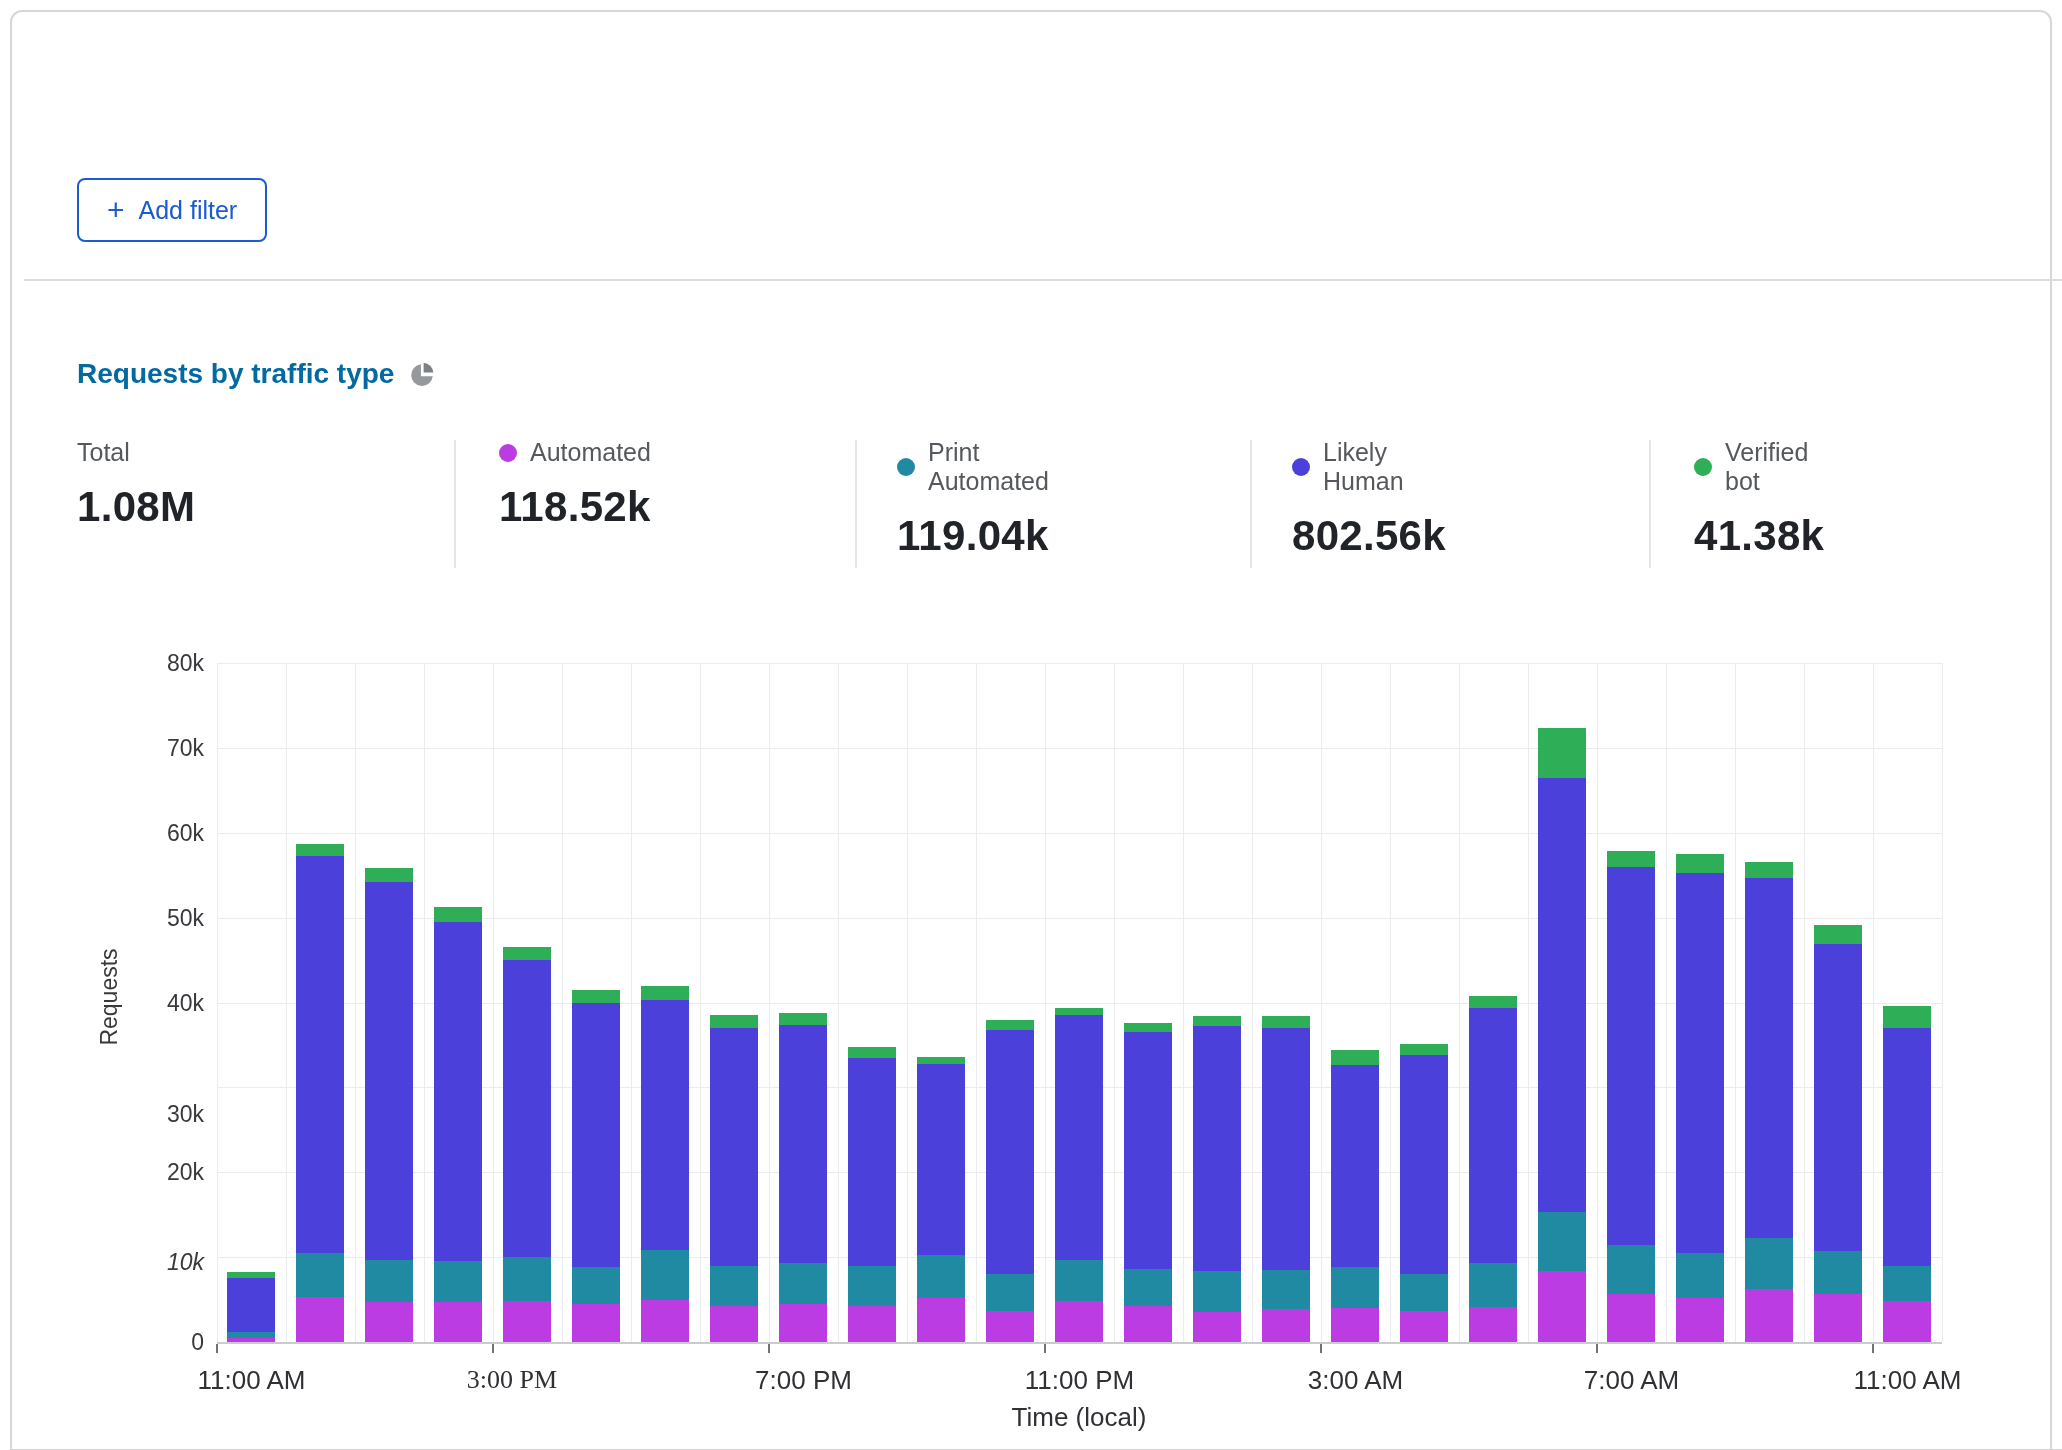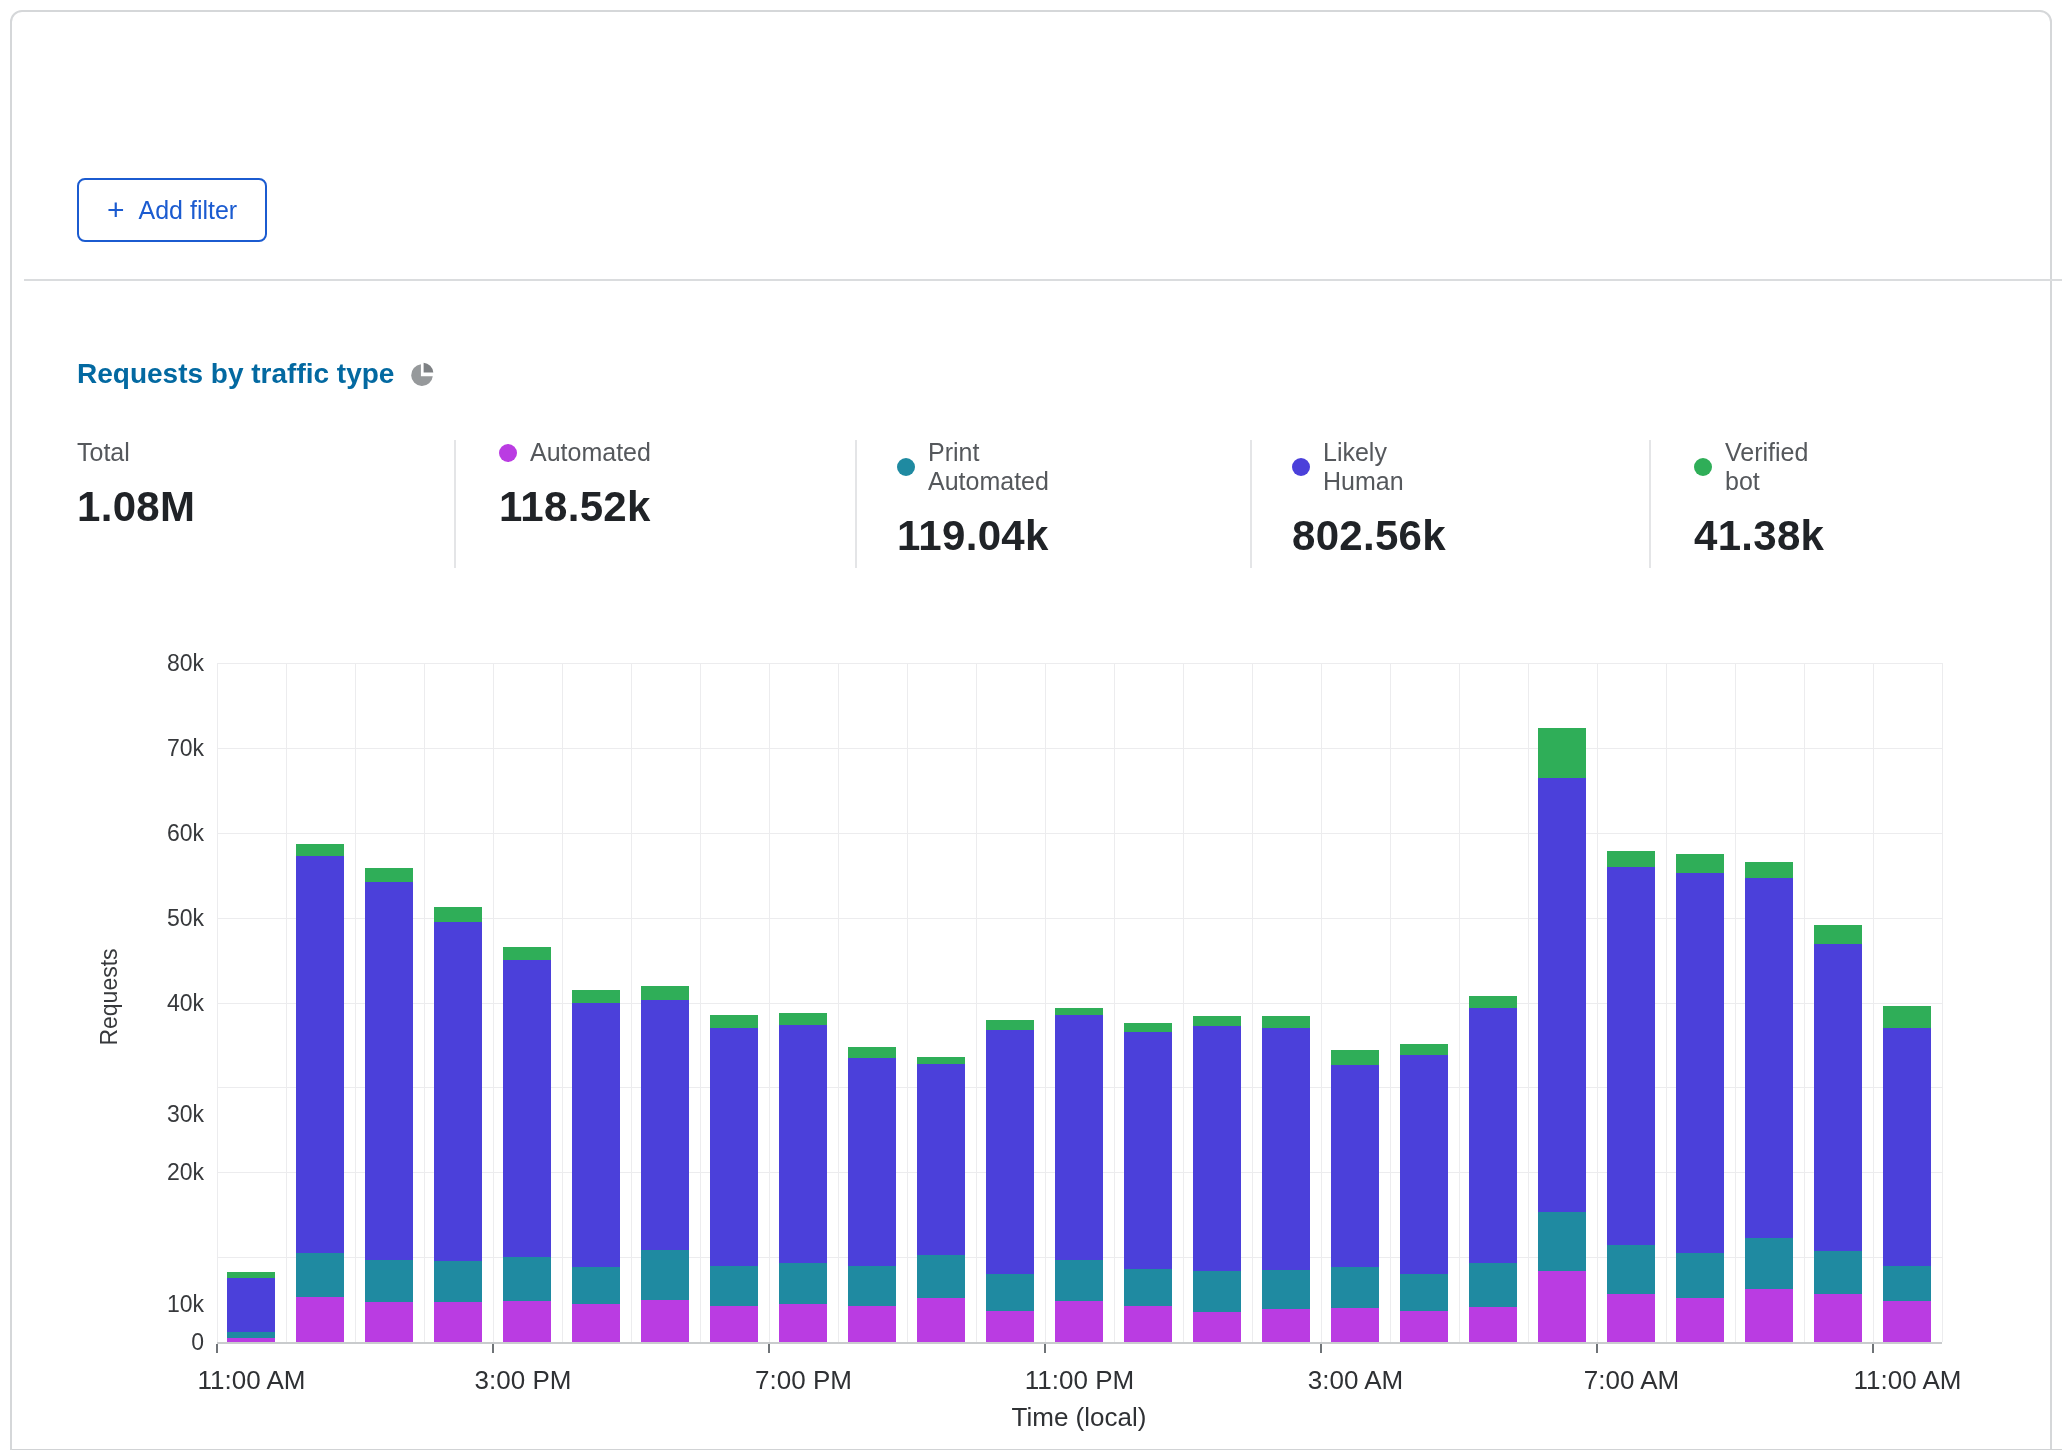--- a/index.html
+++ b/index.html
@@ -135,21 +135,21 @@
 
     <div class="y-axis-title">Requests</div>
     <div id="yticks">
         <div class="ytick" style="top: 637px;">80k</div>
         <div class="ytick" style="top: 721.875px;">70k</div>
         <div class="ytick" style="top: 806.75px;">60k</div>
         <div class="ytick" style="top: 891.625px;">50k</div>
         <div class="ytick" style="top: 976.5px;">40k</div>
         <div class="ytick" style="top: 1088px;">30k</div>
         <div class="ytick" style="top: 1146.25px;">20k</div>
-        <div class="ytick" style="top: 1278px;">10k</div>
+        <div class="ytick" style="top: 1236px; font-style: italic;">10k</div>
         <div class="ytick" style="top: 1316px;">0</div>
       </div>
 
     <div class="plot" id="plot">
         <div class="vgrid" style="left: 0px;"></div>
         <div class="vgrid" style="left: 69px;"></div>
         <div class="vgrid" style="left: 138px;"></div>
         <div class="vgrid" style="left: 207px;"></div>
         <div class="vgrid" style="left: 276px;"></div>
         <div class="vgrid" style="left: 345px;"></div>
@@ -327,21 +327,21 @@
         </div>
         <div class="bar" style="left: 1666px;">
           <div class="seg" style="height: 40.74px; background: rgb(186, 60, 226);"></div>
           <div class="seg" style="height: 34.8px; background: rgb(31, 138, 161);"></div>
           <div class="seg" style="height: 238.5px; background: rgb(75, 64, 218);"></div>
           <div class="seg" style="height: 22.07px; background: rgb(47, 174, 88);"></div>
         </div>
         <div class="xtick-stub" style="left: -1px;"></div>
         <div class="xlab" style="left: 34.5px;">11:00 AM</div>
         <div class="xtick-stub" style="left: 275px;"></div>
-        <div class="xlab" style="left: 306px;">3:00 PM</div>
+        <div class="xlab" style="left: 295px; font-family: Liberation Serif, serif;">3:00 PM</div>
         <div class="xtick-stub" style="left: 551px;"></div>
         <div class="xlab" style="left: 586.5px;">7:00 PM</div>
         <div class="xtick-stub" style="left: 827px;"></div>
         <div class="xlab" style="left: 862.5px;">11:00 PM</div>
         <div class="xtick-stub" style="left: 1103px;"></div>
         <div class="xlab" style="left: 1138.5px;">3:00 AM</div>
         <div class="xtick-stub" style="left: 1379px;"></div>
         <div class="xlab" style="left: 1414.5px;">7:00 AM</div>
         <div class="xtick-stub" style="left: 1655px;"></div>
         <div class="xlab" style="left: 1690.5px;">11:00 AM</div>

